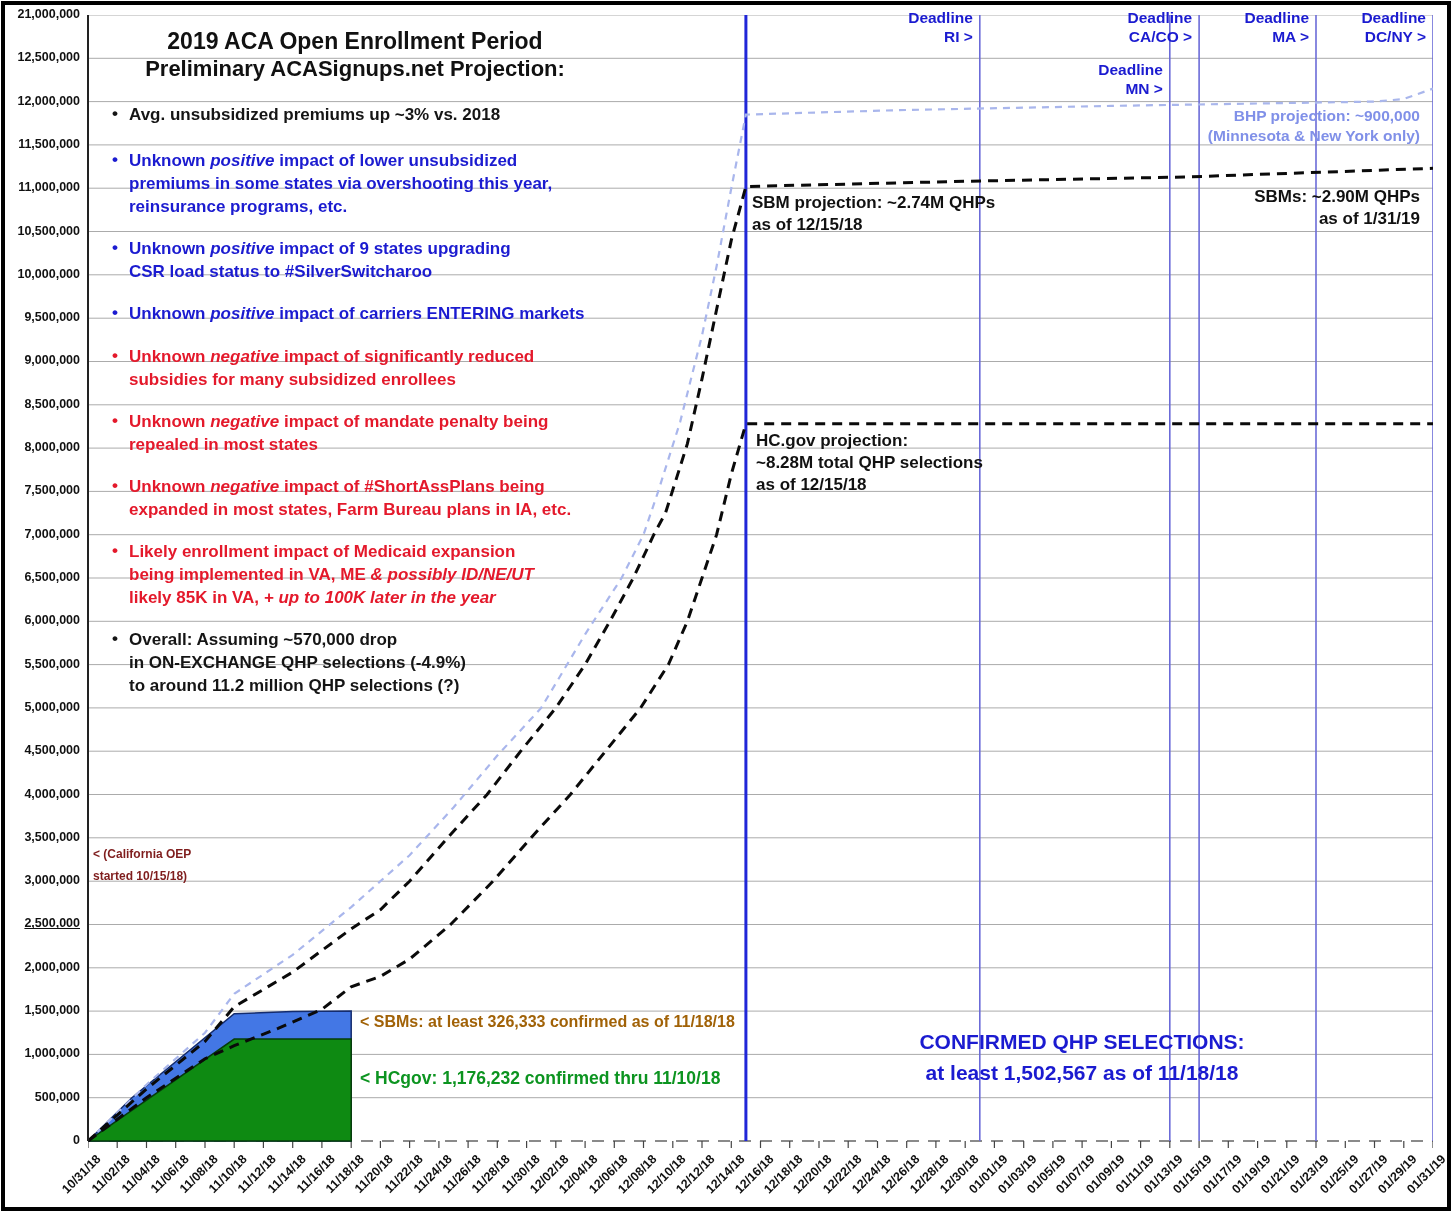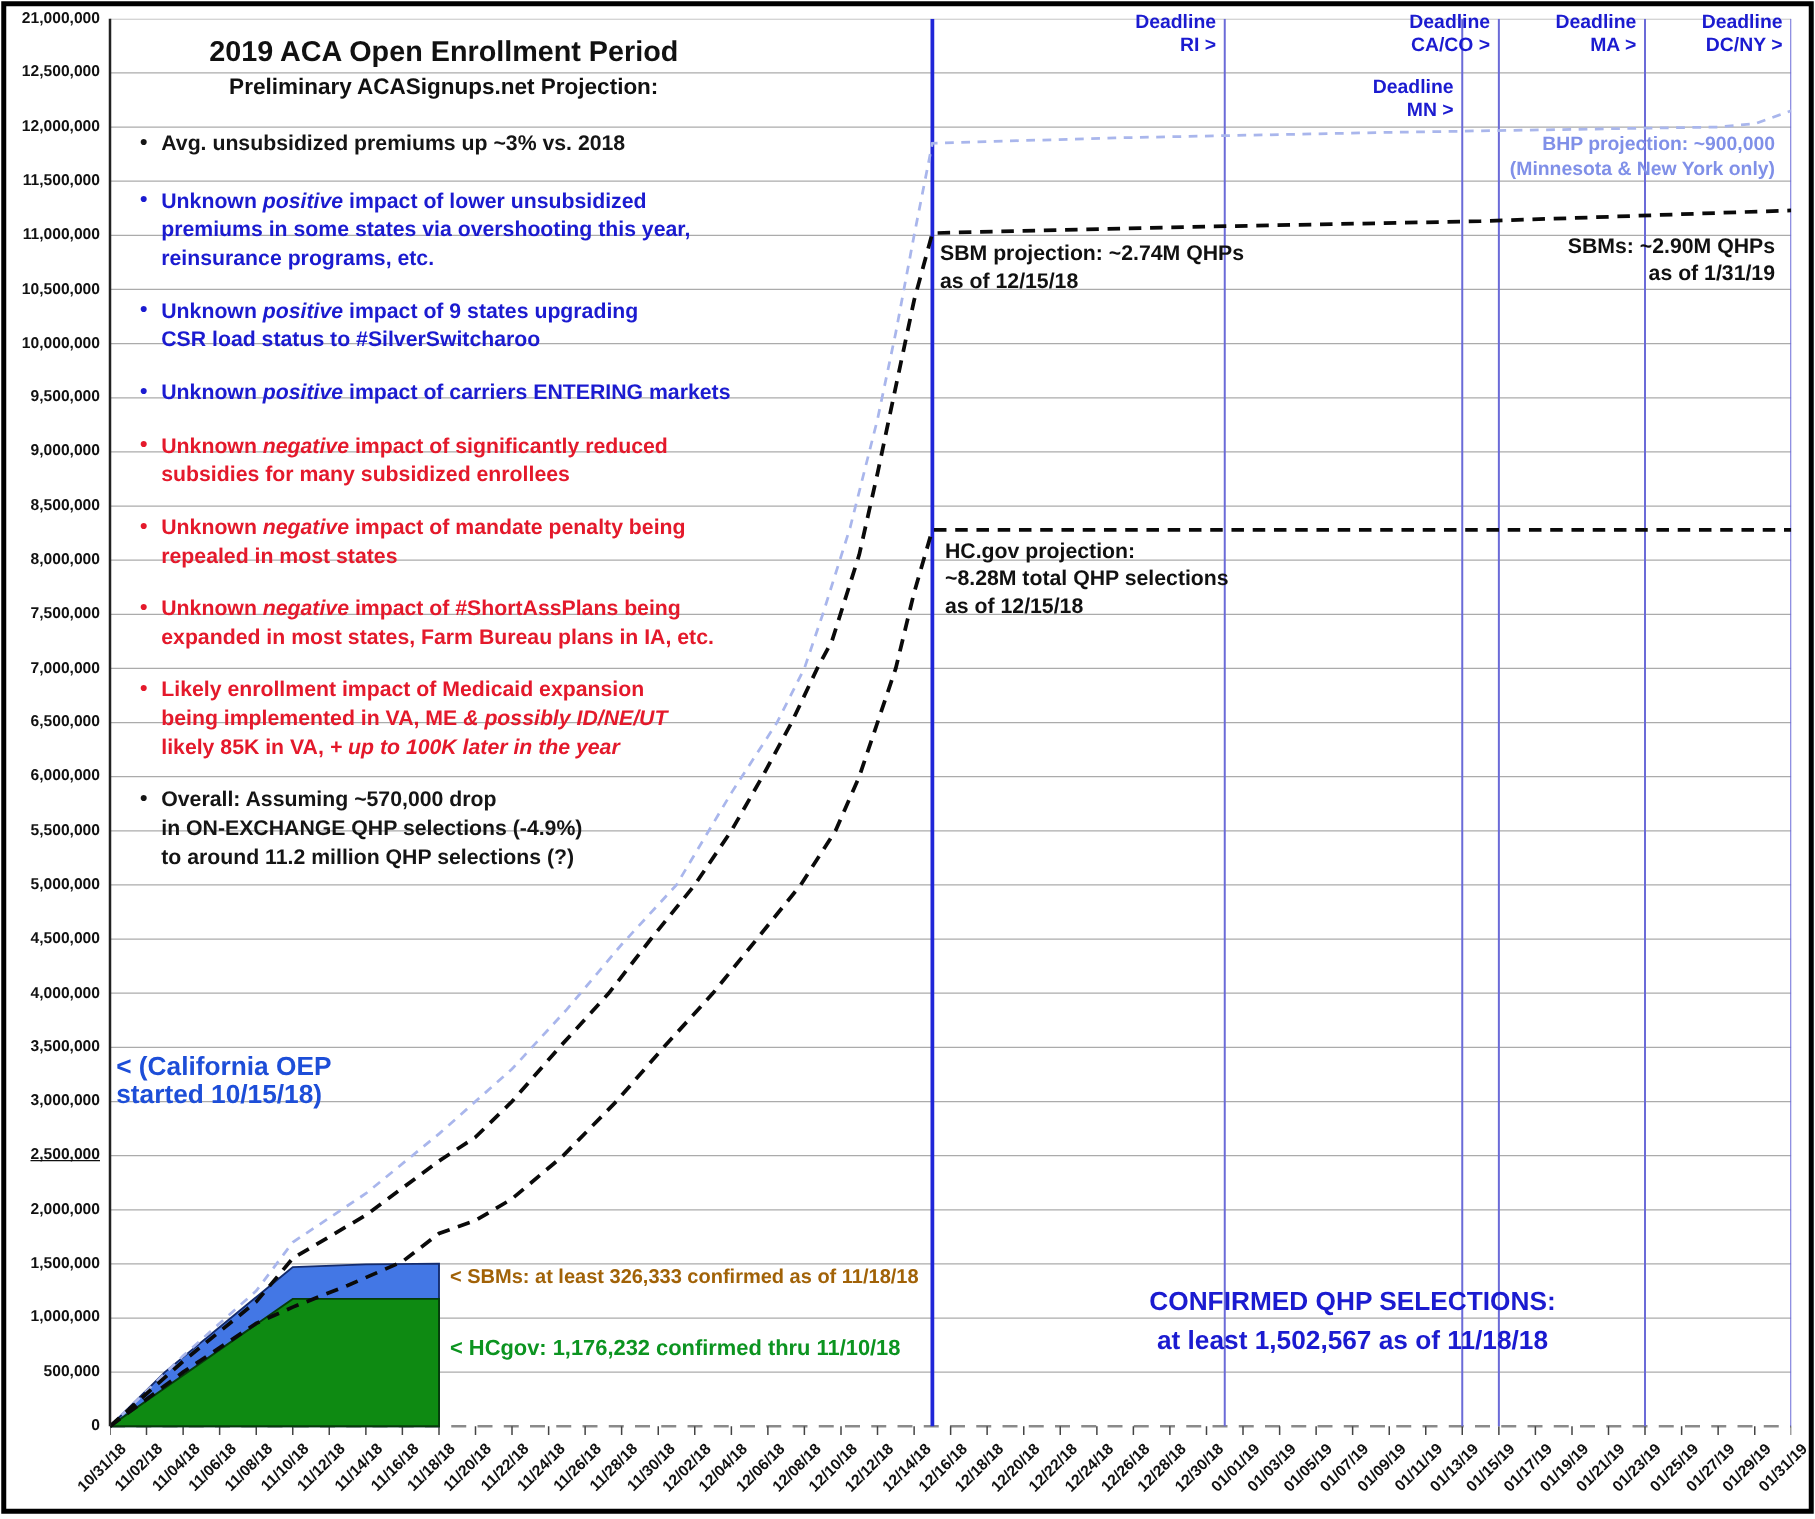--- a/index.html
+++ b/index.html
@@ -6,21 +6,21 @@
   body{
     width:1452px;height:1215px;position:relative;overflow:hidden;background:#fff;
     font-family:"Liberation Sans",sans-serif;color:#111;
   }
   .frame{position:absolute;left:1px;top:1px;right:1px;bottom:4px;border:4px solid #000;pointer-events:none;z-index:50}
   #plot-svg{position:absolute;left:88px;top:15px;z-index:1}
   .axis-left{position:absolute;left:87px;top:15px;width:2px;height:1126px;background:#222;z-index:2}
 
   .title{position:absolute;left:100px;top:27px;width:510px;text-align:center;font-weight:bold;z-index:5}
   .title .l1{font-size:23px;line-height:28px}
-  .title .l2{font-size:18px;line-height:28px}
+  .title .l2{font-size:22px;line-height:28px}
 
   .bullet{position:absolute;left:112px;font-size:17px;font-weight:bold;line-height:23px;white-space:nowrap;z-index:5}
   .bullet .dot{position:absolute;left:0;top:-1px}
   .bullet .txt{margin-left:17px}
   .c-black{color:#151515}
   .c-blue{color:#1b1bd0}
   .c-red{color:#e4192b}
   .it{font-style:italic}
 
   .dl{position:absolute;top:8px;text-align:right;font-size:15.5px;font-weight:bold;color:#1b1bd0;line-height:19px;white-space:nowrap;z-index:5}
@@ -30,21 +30,21 @@
       transform:rotate(-45deg);transform-origin:100% 0;z-index:5}
 
   .anno{position:absolute;font-weight:bold;z-index:5;white-space:nowrap}
   .sbm-proj{left:752px;top:192px;font-size:17px;line-height:22px;color:#111}
   .sbms-final{right:32px;top:186px;font-size:17px;line-height:22px;color:#111;text-align:right}
   .bhp-label{right:32px;top:106px;font-size:15.5px;line-height:20px;color:#8090e8;text-align:right}
   .hcgov-proj{left:756px;top:430px;font-size:17px;line-height:22px;color:#111}
   .sbms-conf{left:360px;top:1013px;font-size:16px;color:#a16207}
   .hcgov-conf{left:360px;top:1068px;font-size:17.5px;color:#0c9420}
   .confirmed{left:812px;top:1026px;width:540px;text-align:center;font-size:21px;line-height:31px;color:#1b1bd0;white-space:normal}
-  .cal-note{left:93px;top:843px;font-size:21px;line-height:22px;color:#1d4ed8}
+  .cal-note{left:93px;top:843px;font-size:12px;line-height:22px;color:#7f1d1d}
 </style>
 </head>
 <body>
 
 <div class="frame"></div>
 <div class="axis-left"></div>
 
 <svg id="plot-svg" width="1345" height="1148" viewBox="0 0 1345 1148">
     <line x1="0" y1="1082.7" x2="1345" y2="1082.7" stroke="#ababab" stroke-width="1"></line>
     <line x1="0" y1="1039.4" x2="1345" y2="1039.4" stroke="#ababab" stroke-width="1"></line>

